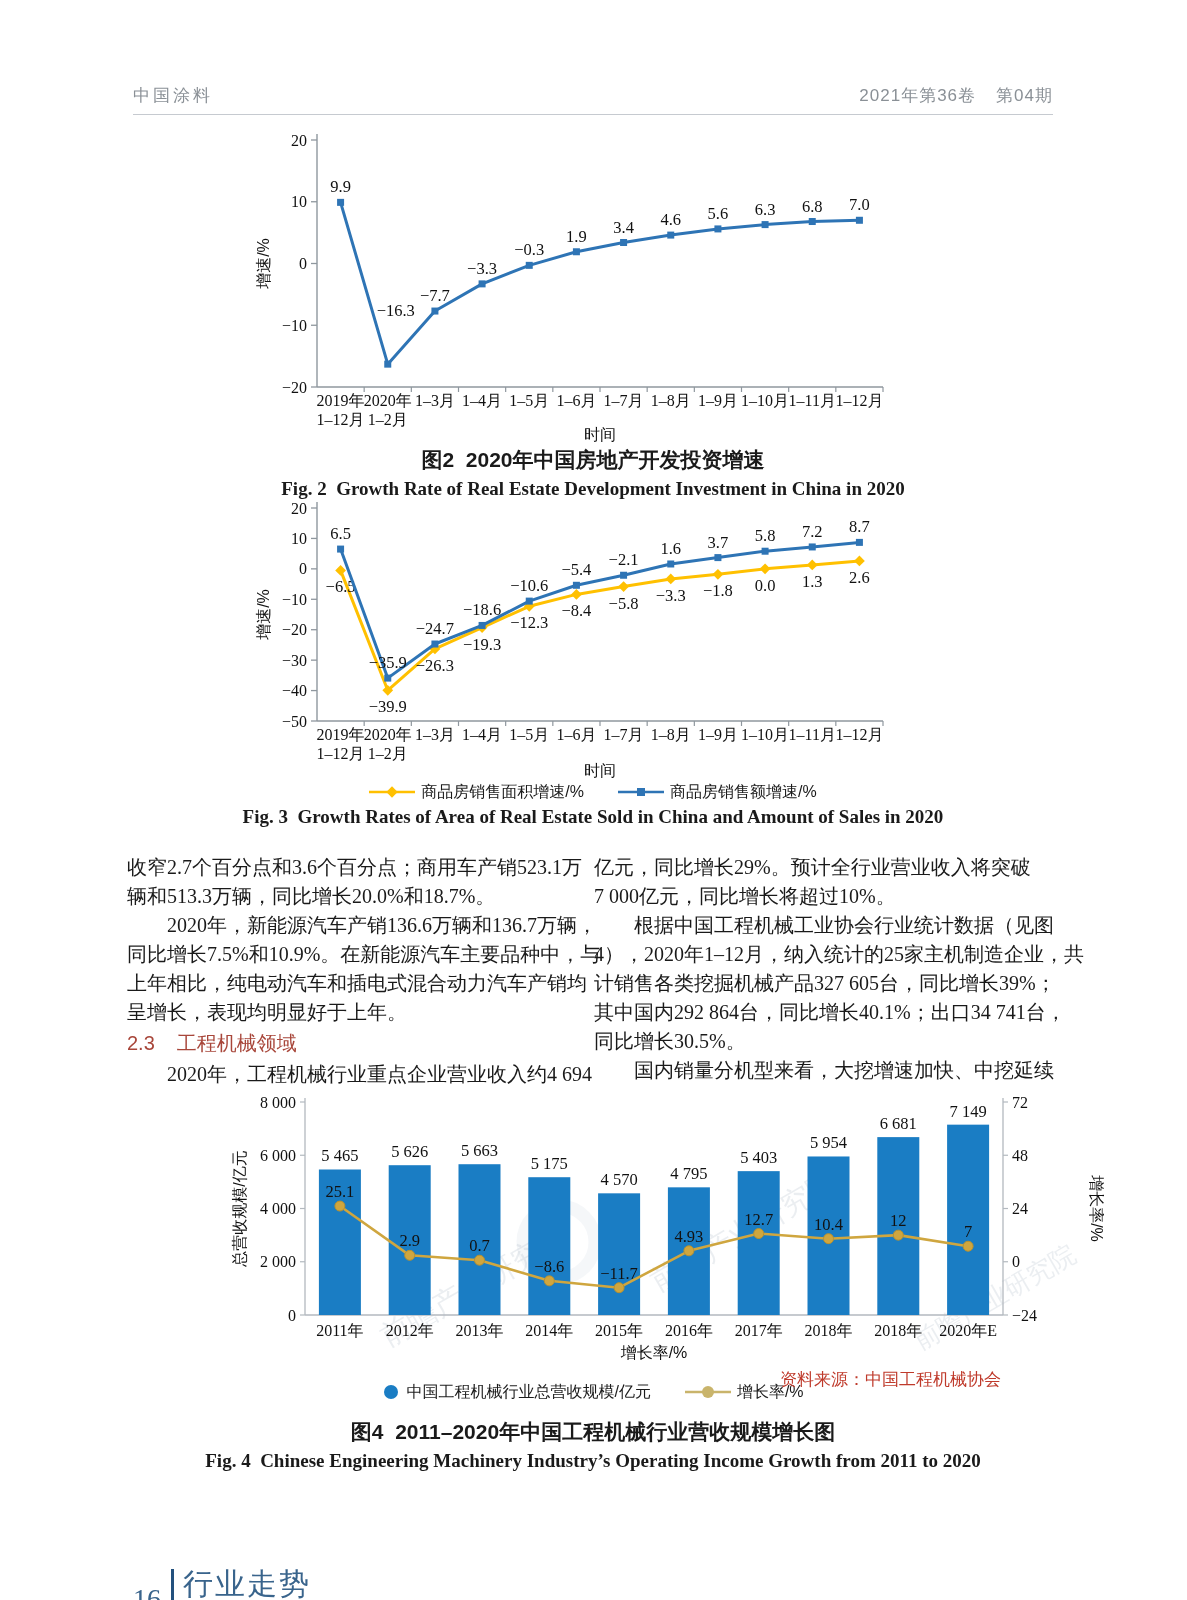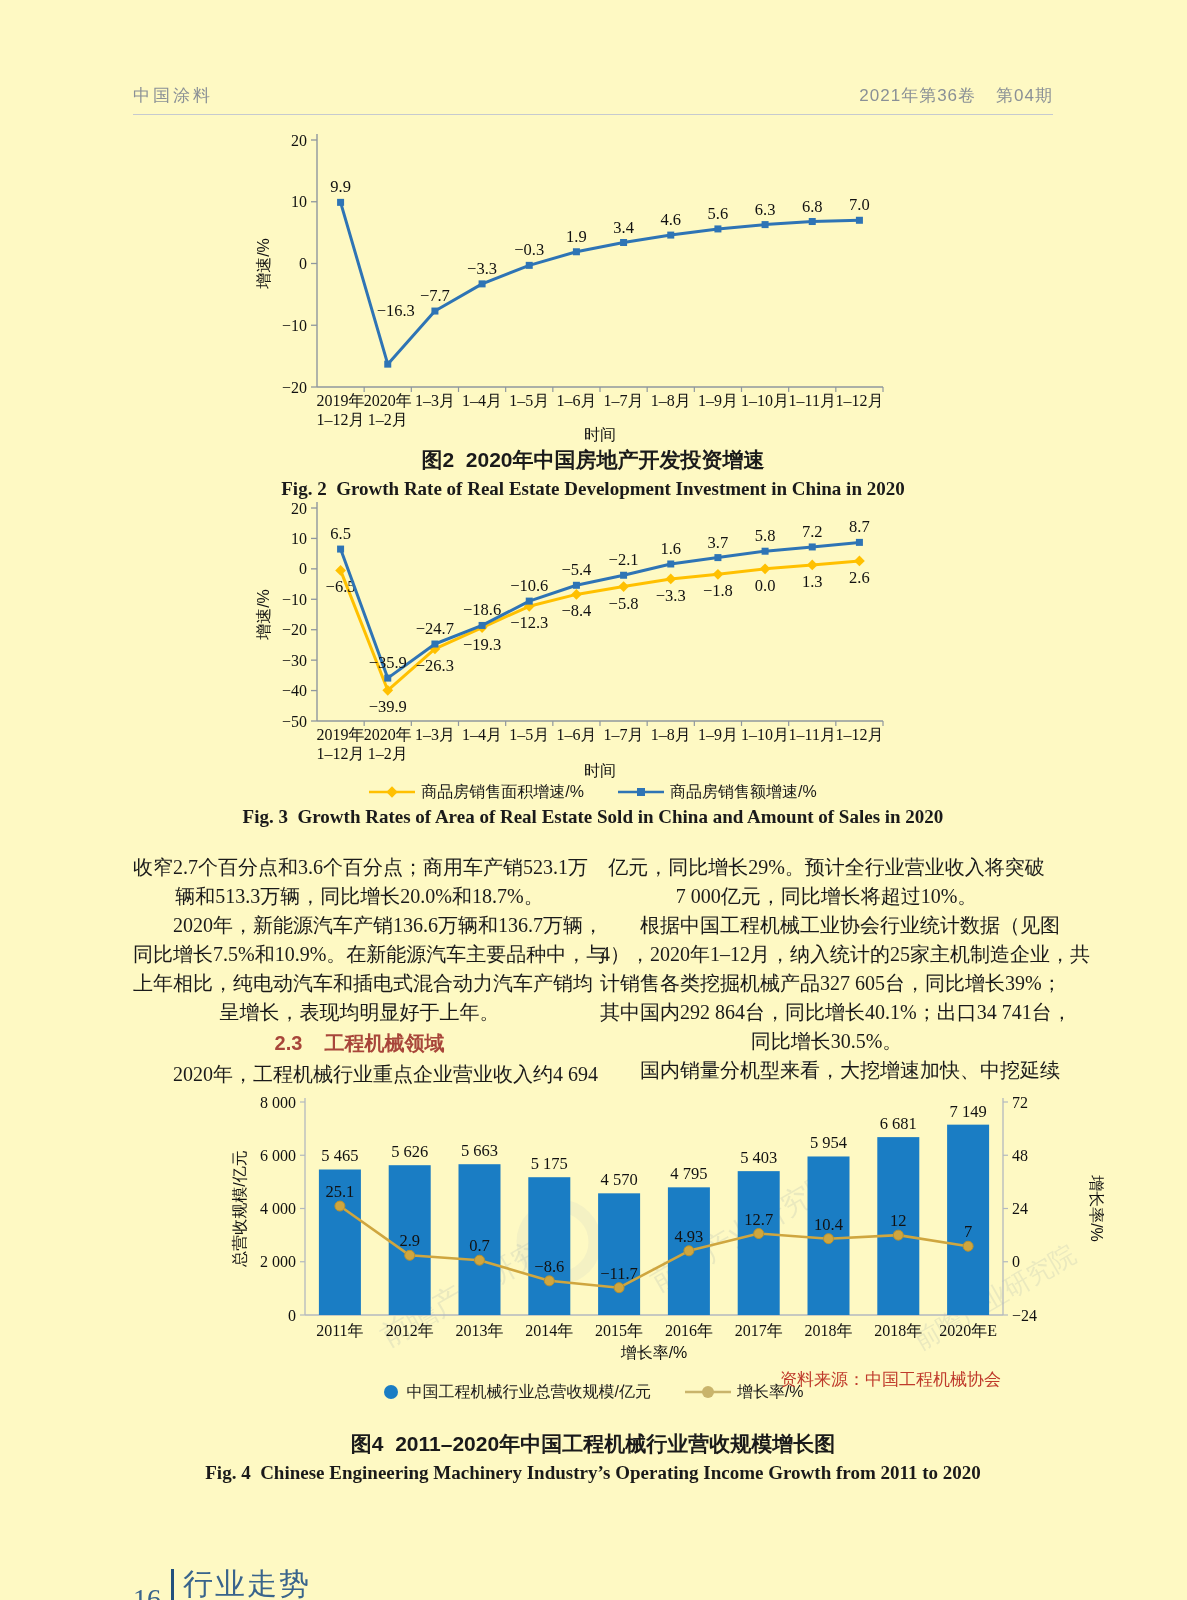--- a/index.html
+++ b/index.html
@@ -1,16 +1,16 @@
 <!DOCTYPE html>
 <html><head>
 <meta charset="utf-8">
 <style>
   html,body{margin:0;padding:0;background:#e8e8e8;}
-  .page{position:relative;width:1187px;height:1600px;background:#fef9c3;margin:0 auto;
+  .page{position:relative;width:1187px;height:1600px;background:#ffffff;margin:0 auto;
         font-family:"Liberation Serif","DejaVu Serif",serif;color:#1a1a1a;overflow:hidden;}
   
   .header{position:absolute;left:133px;top:84px;width:920px;display:flex;justify-content:space-between;
           align-items:flex-end;border-bottom:1.5px solid #c6cad0;padding-bottom:7px;
           font-family:"Liberation Sans","DejaVu Sans",sans-serif;color:#8a9096;font-size:17px;}
   .hdr-left{letter-spacing:3px;}
   .hdr-right span{letter-spacing:1px;}
   .hdr-right .gap{display:inline-block;width:20px;}
   
   .figure{position:absolute;left:133px;width:920px;}
@@ -23,25 +23,25 @@
               font-family:"Liberation Sans","DejaVu Sans",sans-serif;font-size:16px;}
   .lg-item{display:inline-flex;align-items:center;gap:6px;text-align:right;}
   .src-note{position:absolute;right:52px;top:278px;color:#bf3a2b;font-size:17px;
             font-family:"Liberation Serif","DejaVu Serif",serif;}
   
   .tick{font:16px "Liberation Serif","DejaVu Serif",serif;fill:#111;}
   .dlab{font:16.5px "Liberation Serif","DejaVu Serif",serif;fill:#111;}
   .axlab{font:16px "Liberation Sans","DejaVu Sans",sans-serif;fill:#111;}
   .wm{fill:#7f93a8;opacity:.15;font-family:"Liberation Sans","DejaVu Sans",sans-serif;}
   
-  .body-text{position:absolute;left:133px;top:853px;width:920px;display:flex;gap:14px;font-size:20px;text-align:center;}
+  .body-text{position:absolute;left:127px;top:853px;width:920px;display:flex;gap:14px;font-size:20px;}
   .tcol{width:453px;}
   .bline{line-height:29px;height:29px;white-space:nowrap;}
   .ind{padding-left:40px;}
-  .sec-heading{line-height:33px;height:33px;color:#a8463a;font-weight:bold;
+  .sec-heading{line-height:33px;height:33px;color:#a8463a;font-weight:normal;
                font-family:"Liberation Sans","DejaVu Sans",sans-serif;font-size:20px;}
   .sec-num{margin-right:22px;}
   
   .footer{position:absolute;left:133px;top:1569px;display:flex;align-items:flex-end;color:#39648c;}
   .pg-num{font-size:28px;margin-right:10px;}
   .ft-bar{width:3px;height:46px;background:#23517e;margin-right:9px;}
   .ft-cn{font-family:"Liberation Sans","DejaVu Sans",sans-serif;font-size:30px;letter-spacing:2px;line-height:26px;}
   .ft-en{font-family:"Liberation Serif","DejaVu Serif",serif;font-weight:bold;font-size:14px;line-height:18px;}
 </style>
 </head>
@@ -360,21 +360,21 @@
         </span>
         <span class="lg-item">
           <svg width="46" height="14">
             <line x1="0" y1="7" x2="46" y2="7" stroke="#C9B46B" stroke-width="2.6"></line>
             <circle cx="23" cy="7" r="6" fill="#C9B46B"></circle>
           </svg>
           <span>增长率/%</span>
         </span>
       </div>
     <div class="src-note">资料来源：中国工程机械协会</div>
-    <div class="cap-cn" style="margin-top:28px;">图4  2011–2020年中国工程机械行业营收规模增长图</div>
+    <div class="cap-cn" style="margin-top:16px;">图4  2011–2020年中国工程机械行业营收规模增长图</div>
     <div class="cap-en">Fig. 4  Chinese Engineering Machinery Industry’s Operating Income Growth from 2011 to 2020</div>
   </div>
 
   <div class="footer">
     <span class="pg-num">16</span>
     <span class="ft-bar"></span>
     <span>
       <div class="ft-cn">行业走势</div>
       <div class="ft-en">Industrial Trends</div>
     </span>

